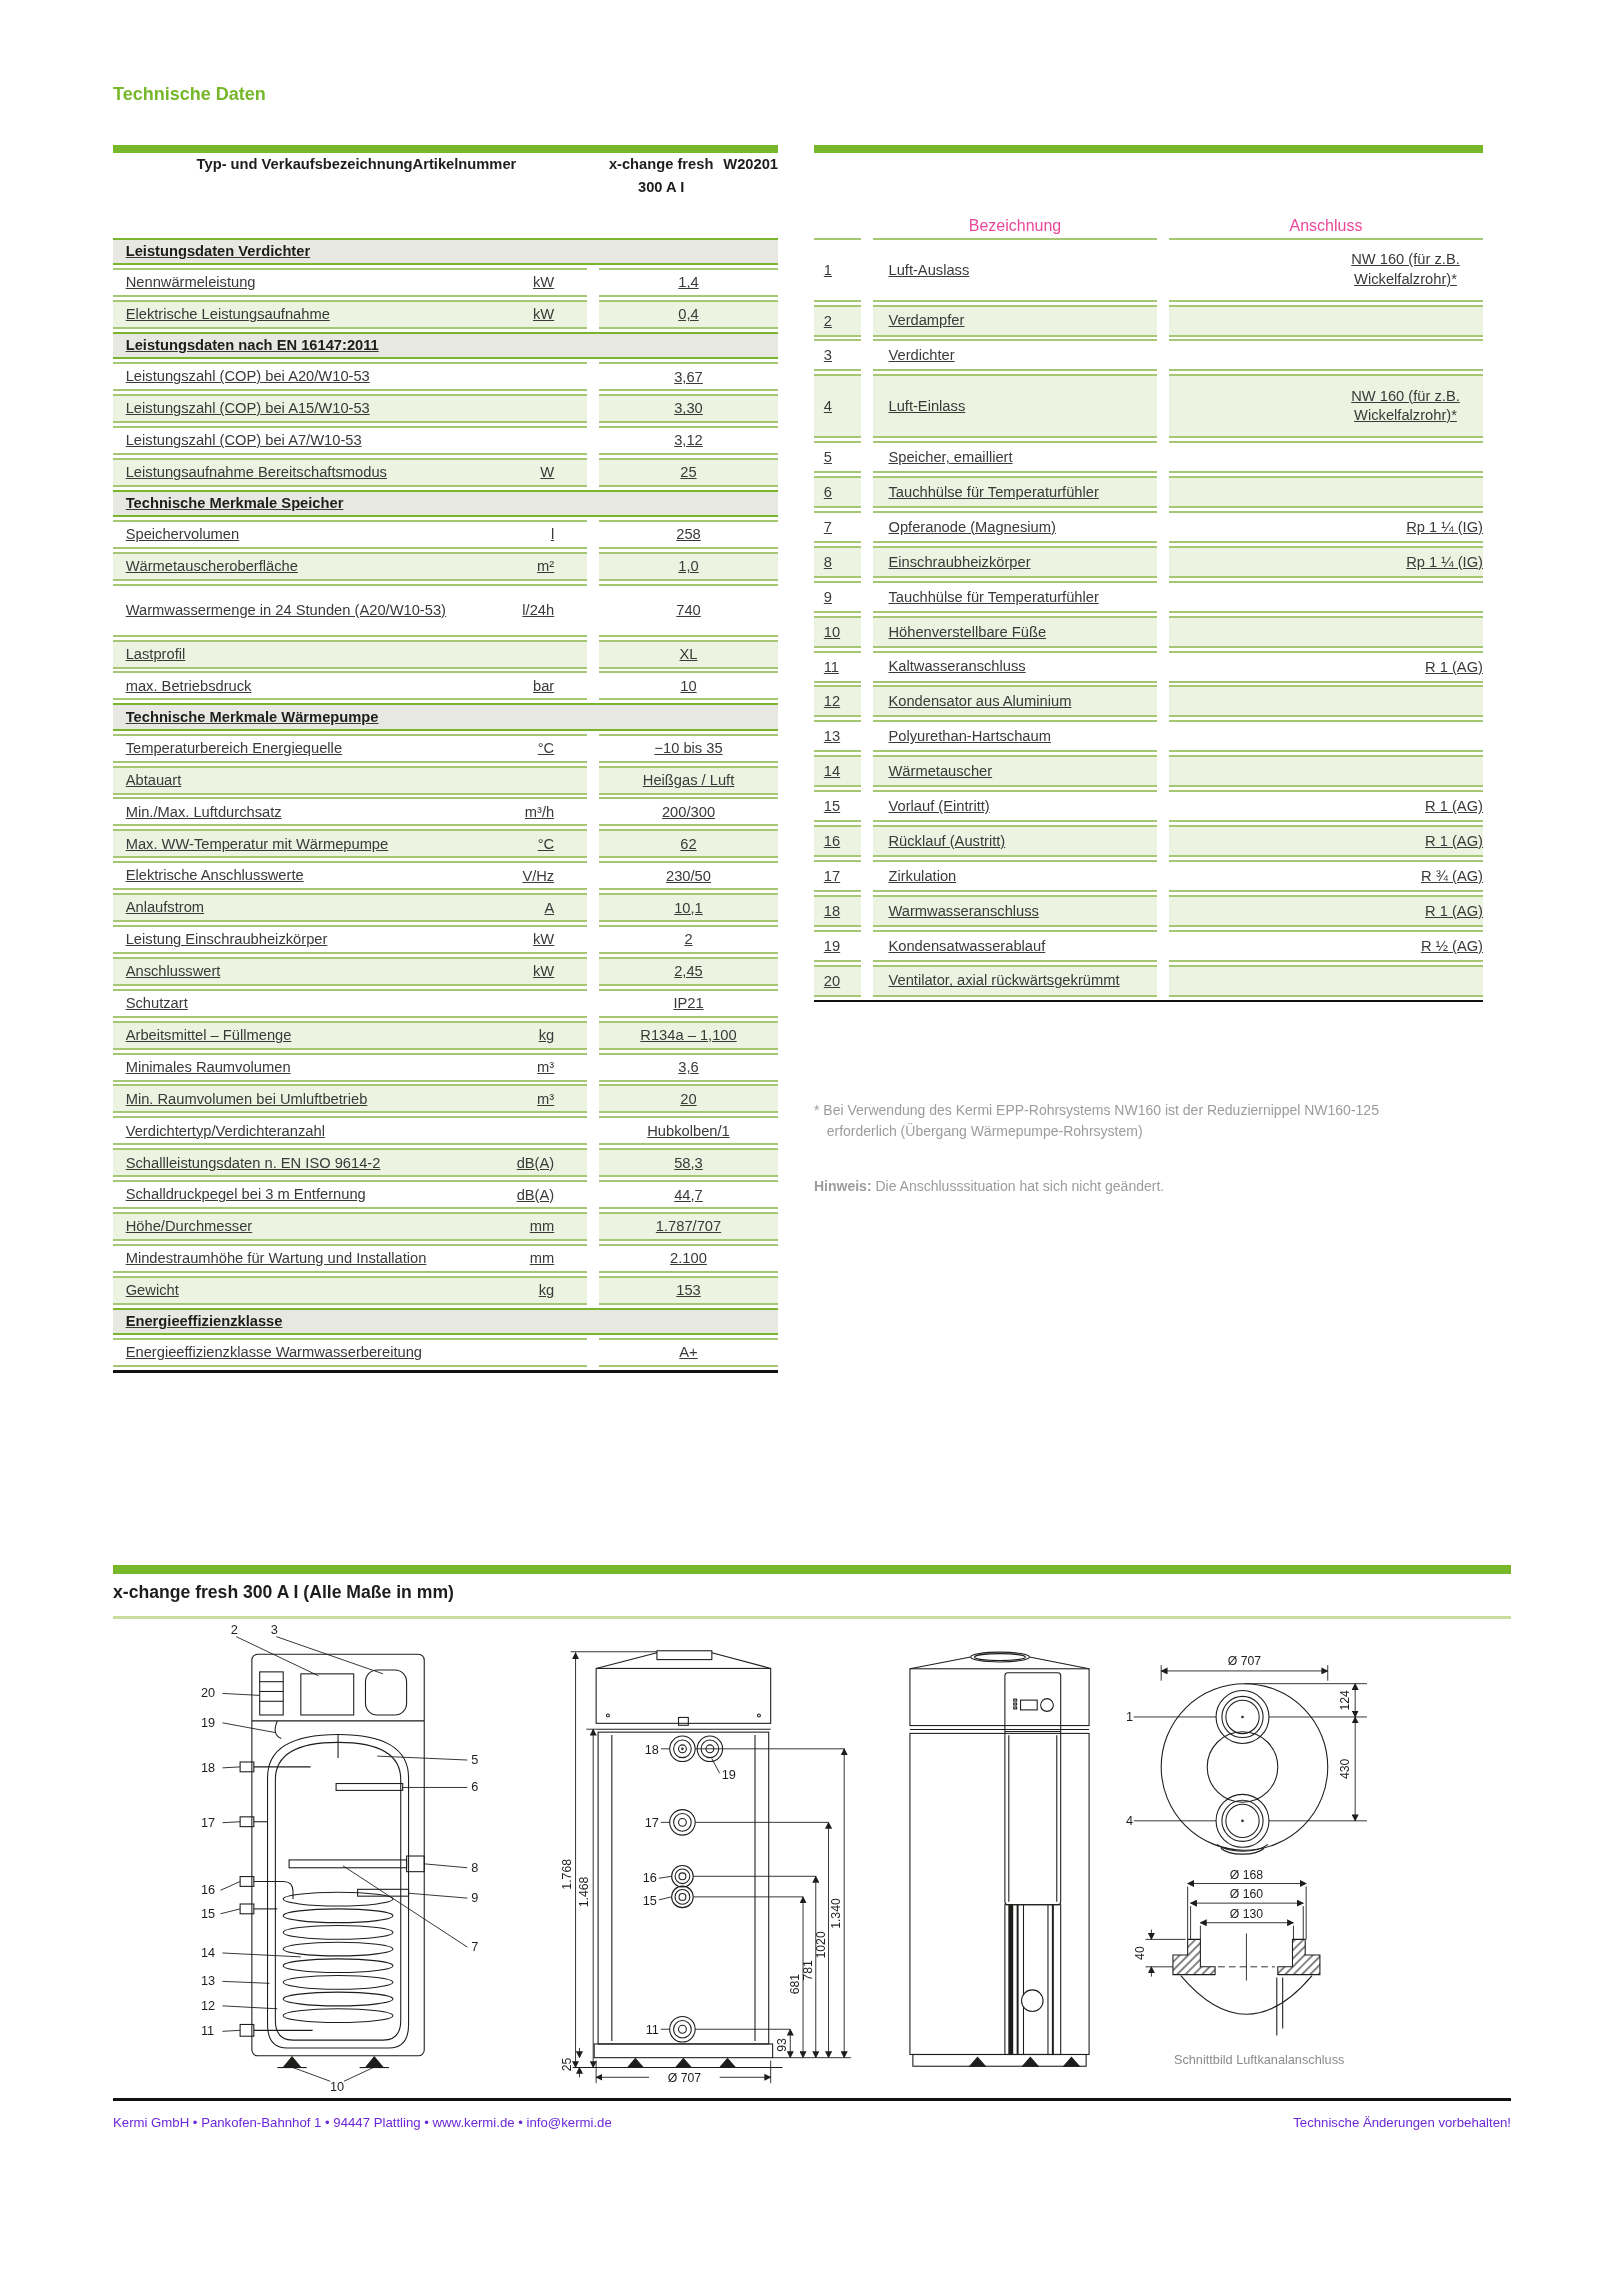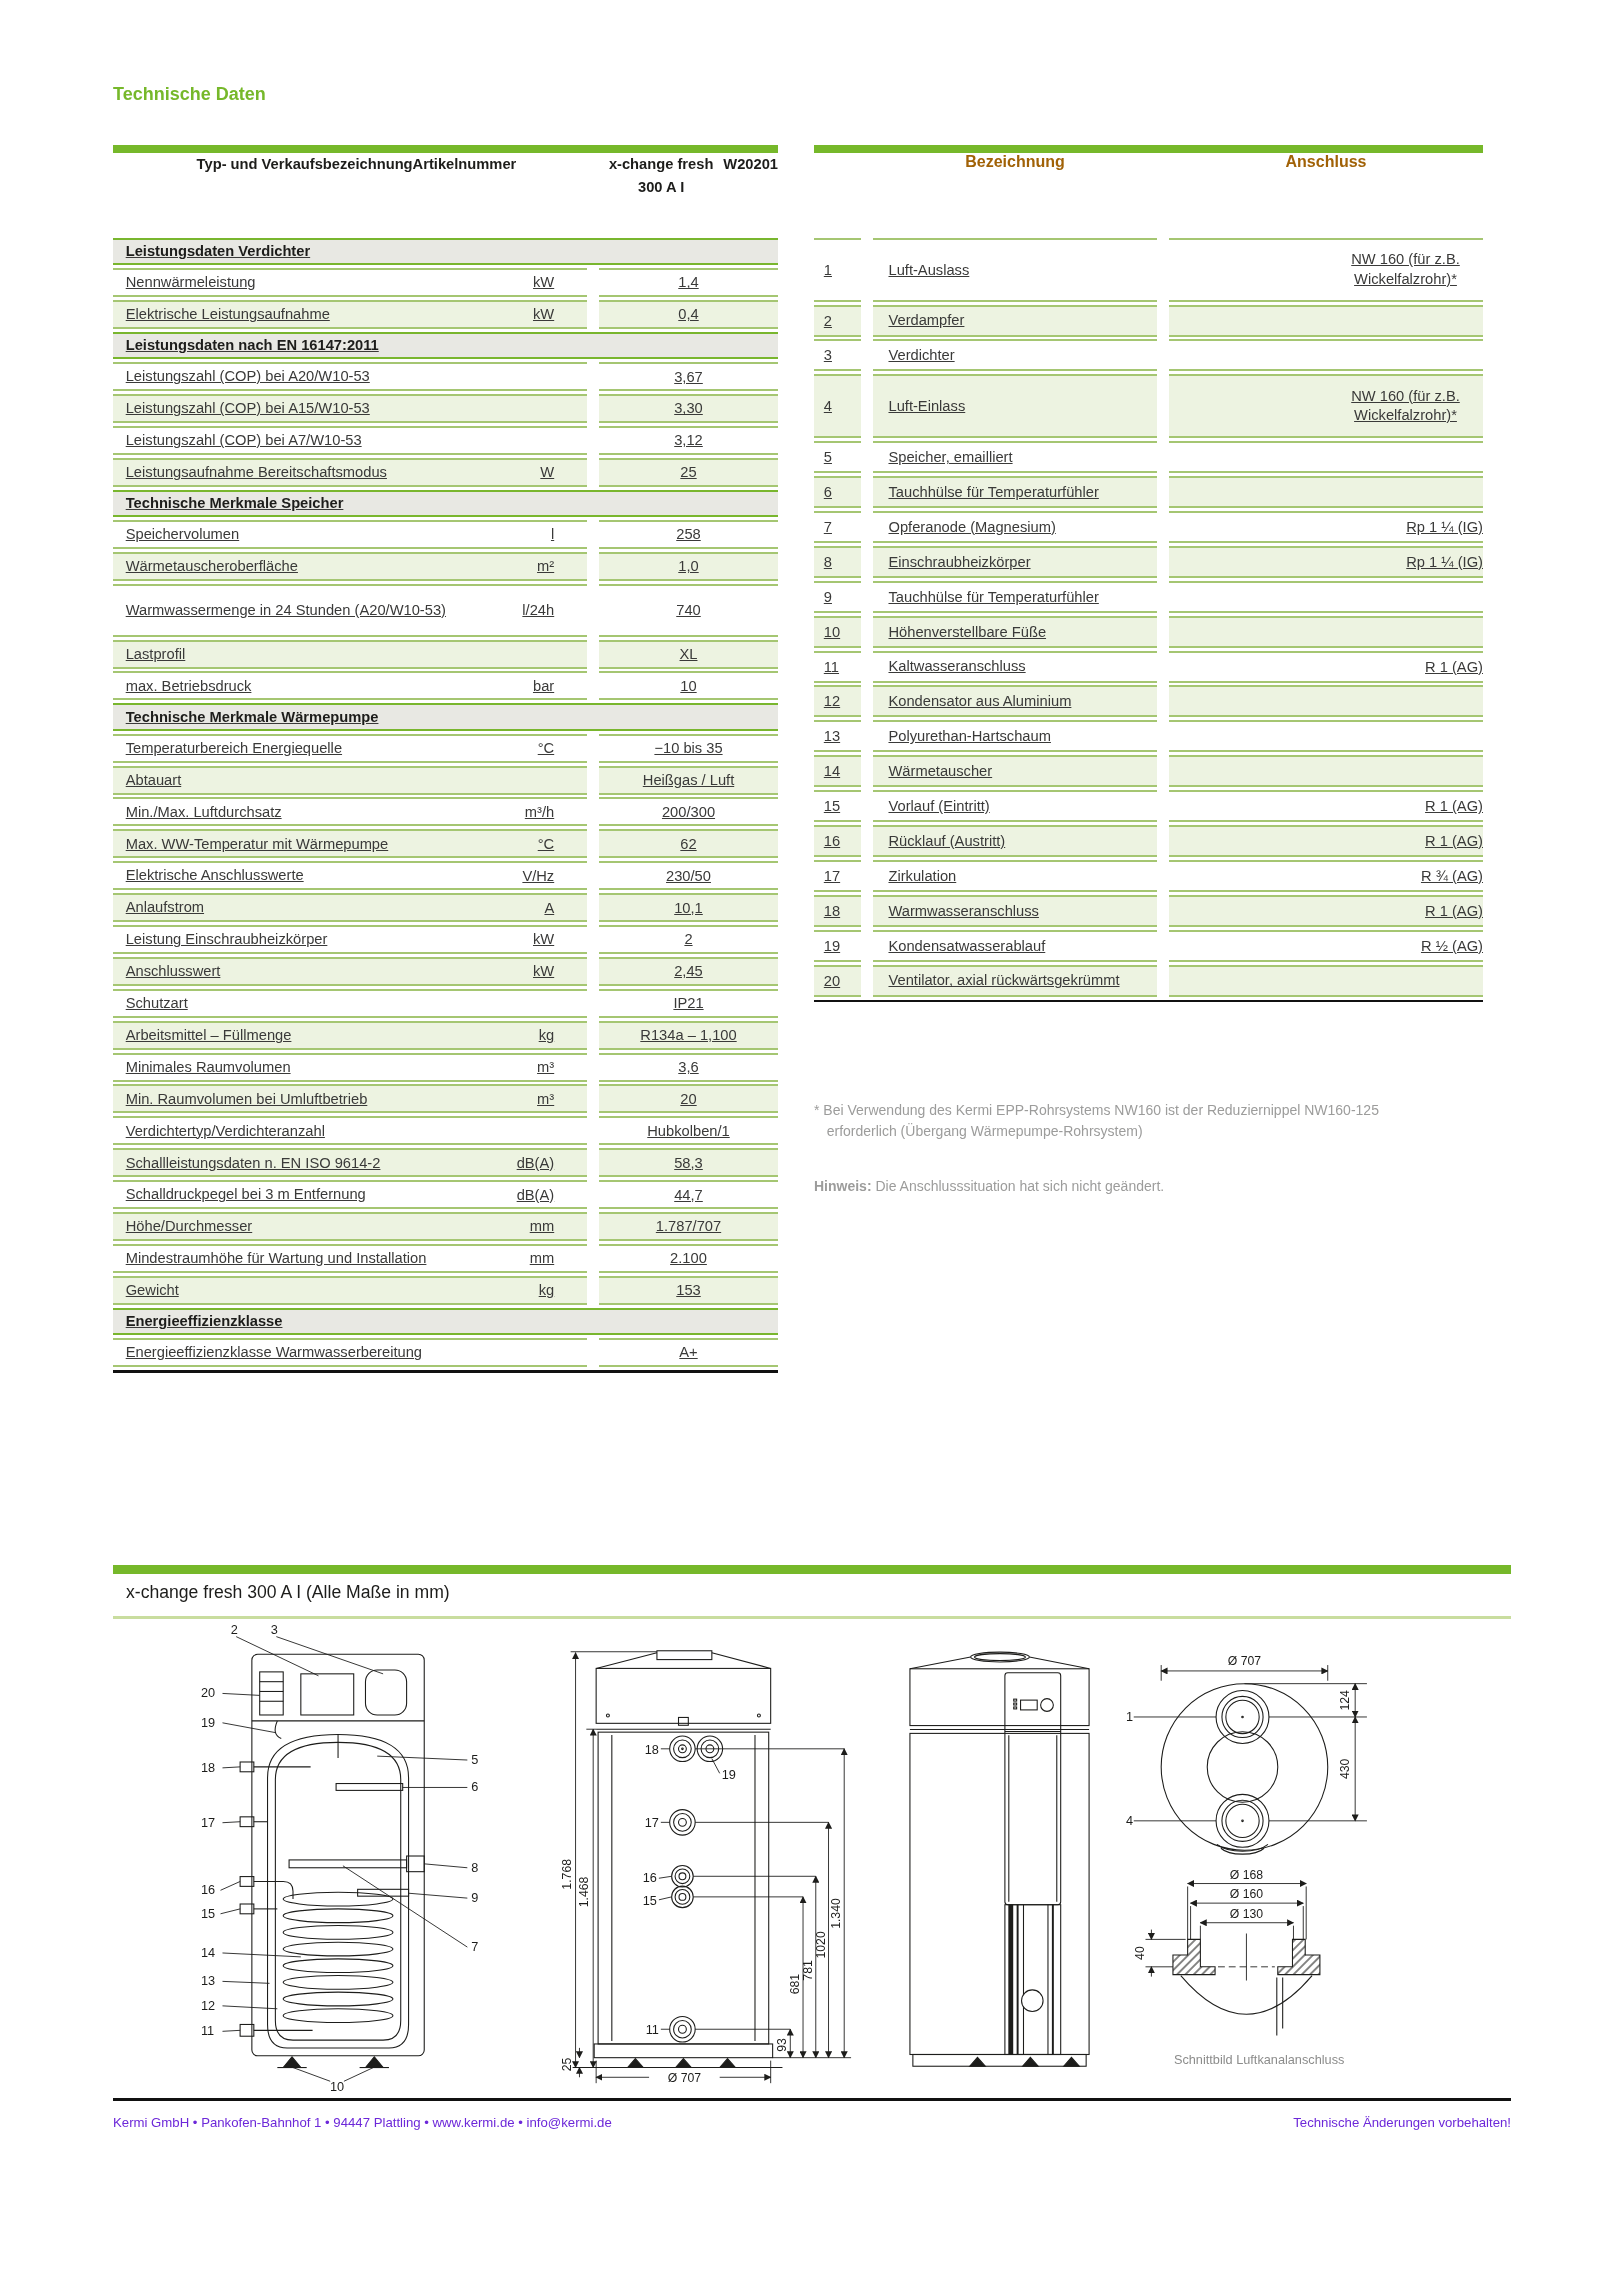--- a/index.html
+++ b/index.html
@@ -31,33 +31,33 @@
   .head-main{flex:1;padding-left:12.7px;}
   .head-val{width:179px;text-align:center;}
   
   .seg-num{width:47px;padding-left:9.8px;}
   .seg-name{flex:1;padding-left:15.7px;}
   .seg-name span{line-height:1.25;}
   .seg-conn{width:314px;justify-content:flex-end;text-align:center;}
   .crow .seg{min-height:32px;}
   .crow.tall .seg{min-height:64px;}
   .crow.tall .seg-conn span{max-width:155px;display:inline-block;line-height:1.35;}
-  .chead{display:flex;gap:11.8px;min-height:82px;align-items:flex-start;font-weight:bold;color:#a16207;}
+  .chead{display:flex;gap:11.8px;min-height:82px;align-items:flex-end;font-weight:normal;color:#ec4899;}
   .chead .cnum{width:47px;}
   .chead .cname{flex:1;text-align:center;}
   .chead .cconn{width:314px;text-align:center;}
   .table-end{height:2.9px;background:#111;margin-top:2.9px;}
   
   #footnote{left:814px;top:1100px;width:567px;font-size:14px;line-height:1.5;color:#9c9c9b;
             padding-left:12.7px;text-indent:-12.7px;}
   #hint{left:814px;top:1178px;width:637px;font-size:14px;color:#9c9c9b;}
   #hint b{color:#9c9c9b;}
   
   #draw-bar{left:113px;top:1565px;width:1398px;height:8.8px;background:#76b82a;}
-  #draw-title{left:113px;top:1582px;font-size:17.6px;font-weight:normal;color:#1d1d1b;margin-left:13px;}
+  #draw-title{left:113px;top:1582px;font-size:17.6px;font-weight:bold;color:#1d1d1b;}
   #draw-underline{left:113px;top:1616px;width:1398px;height:2.9px;background:#c9dd9f;}
   svg text{font-family:"Liberation Sans", sans-serif;font-size:13px;fill:#1d1d1b;}
   svg .dim{font-size:12.5px;}
   svg .cap{font-size:13px;fill:#8c8c8b;}
   #d1{left:191px;top:1619px;} #d2{left:547px;top:1639px;}
   #d3{left:907px;top:1645px;} #d4{left:1122px;top:1651px;}
   
   #footer-rule{left:113px;top:2098px;width:1398px;height:2.9px;background:#111;}
   #footer{left:113px;top:2115px;width:1398px;display:flex;justify-content:space-between;
           font-size:13.2px;color:#6d28d9;}

